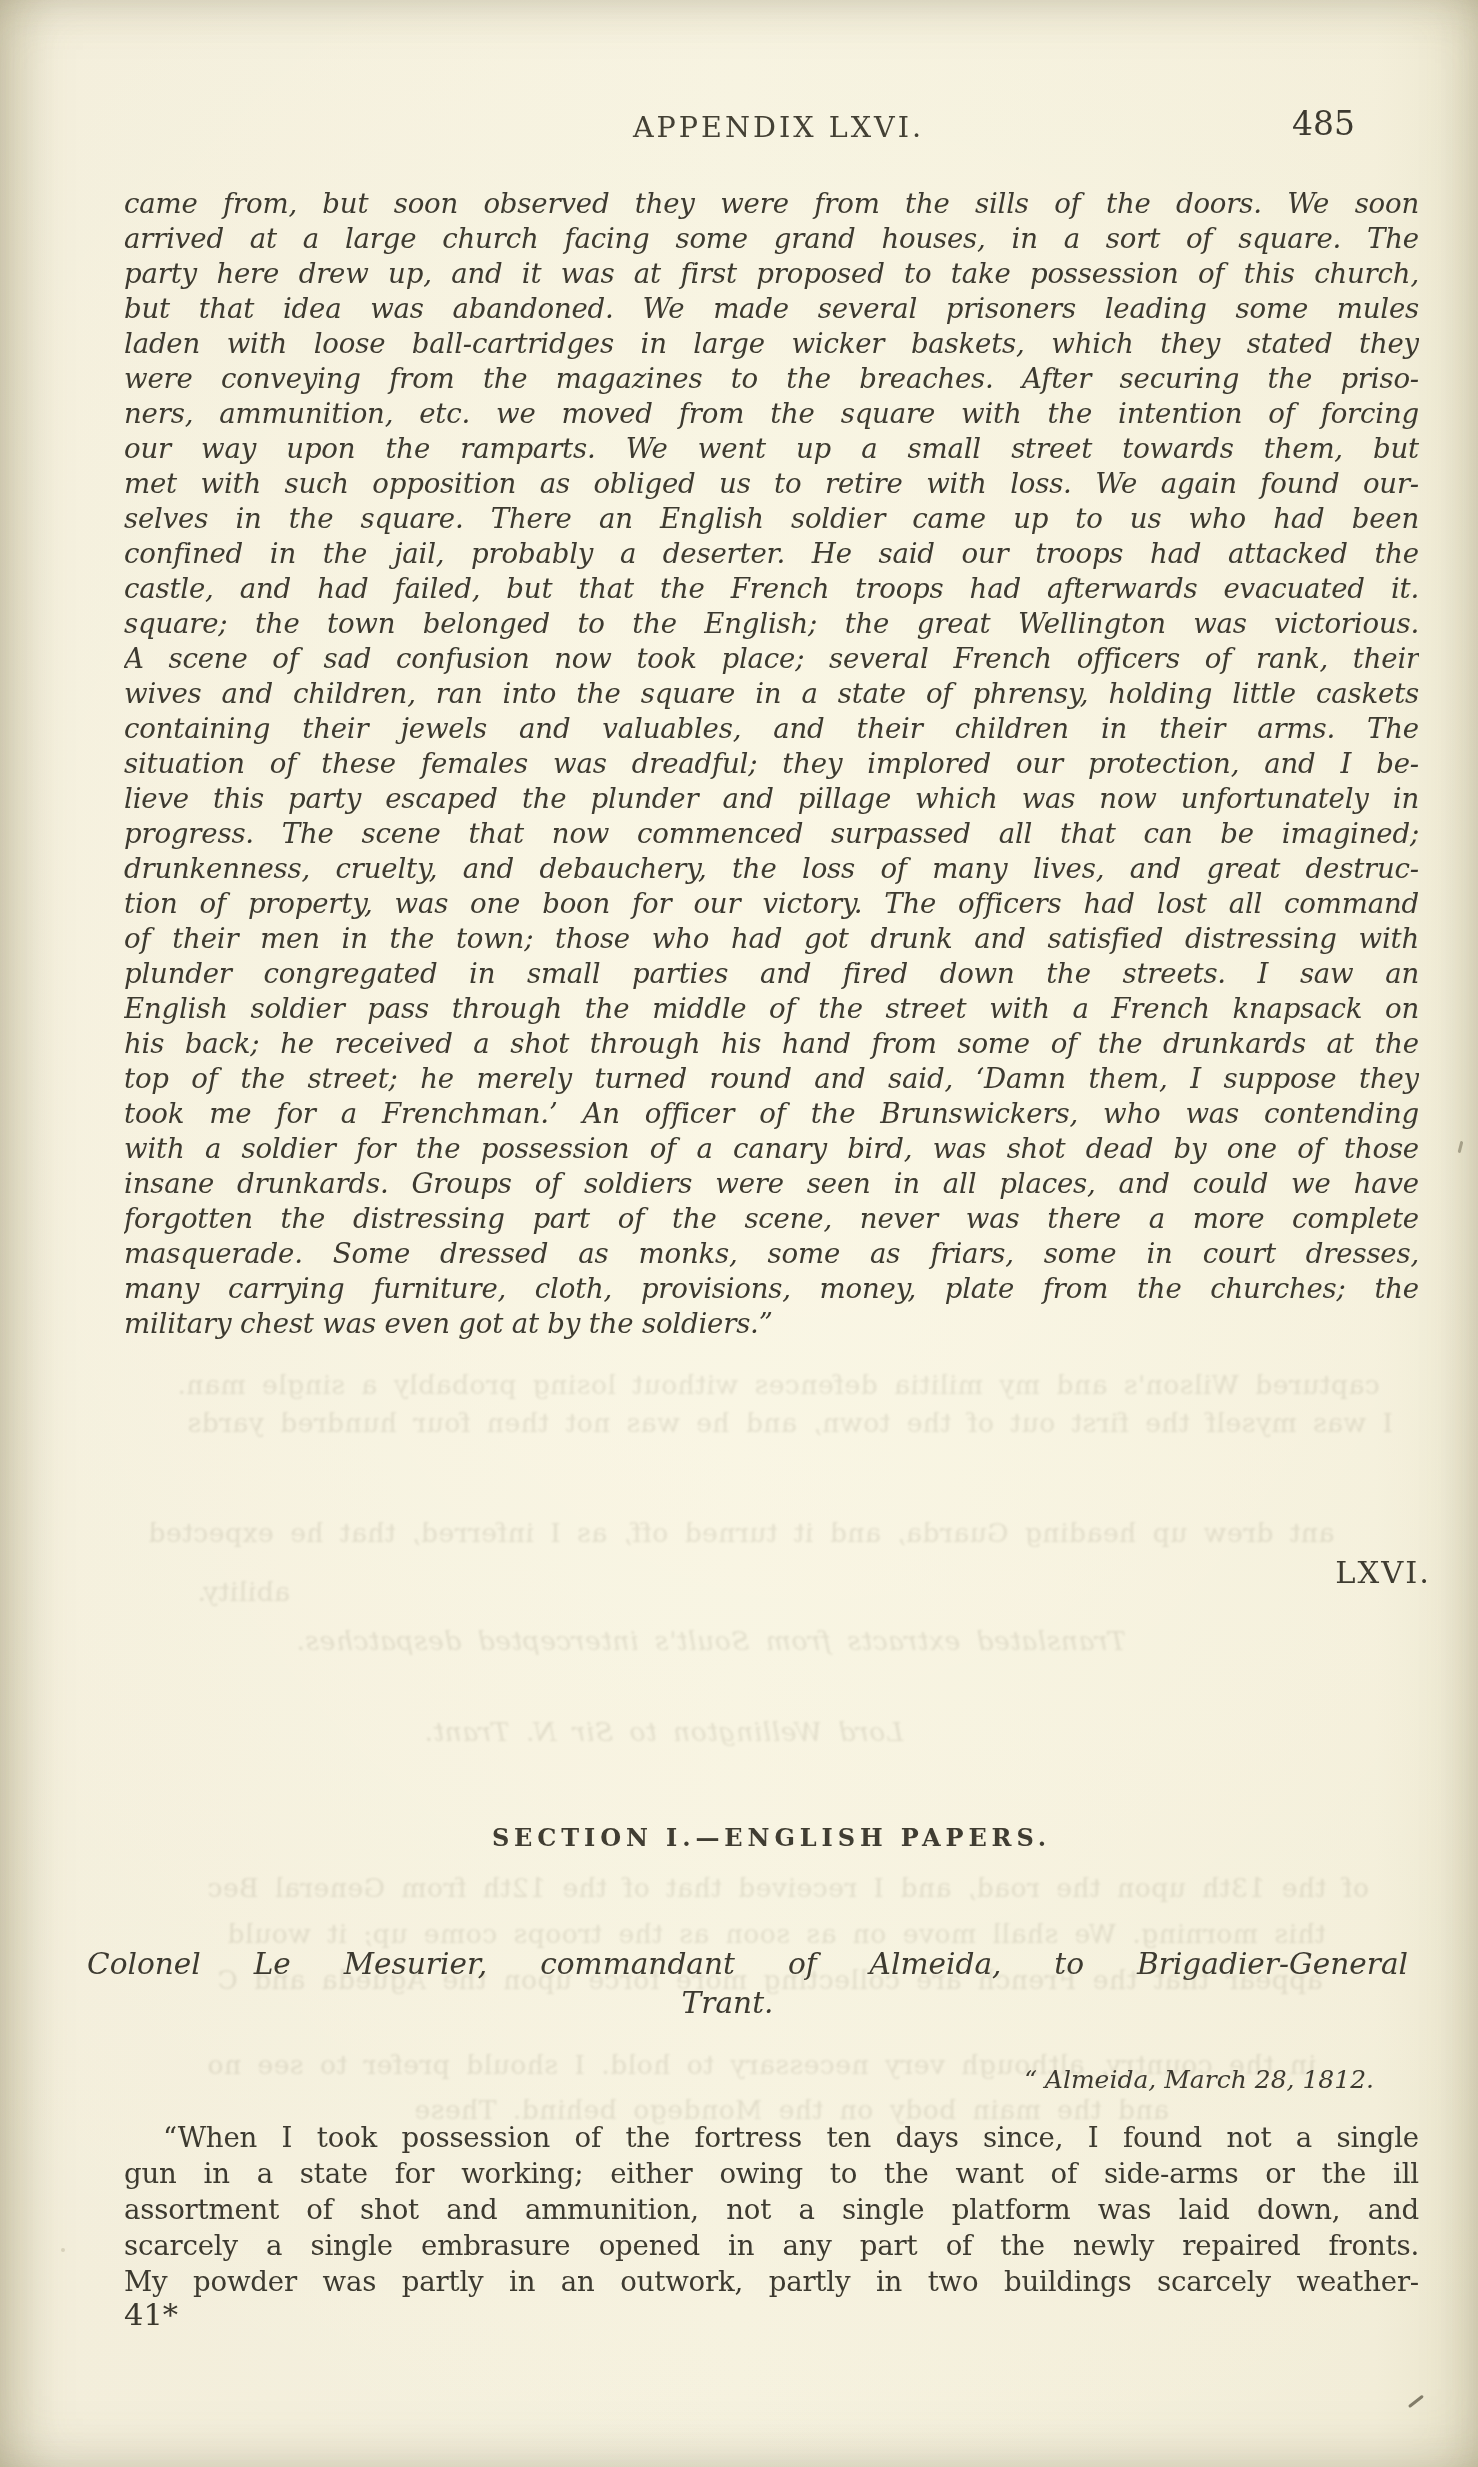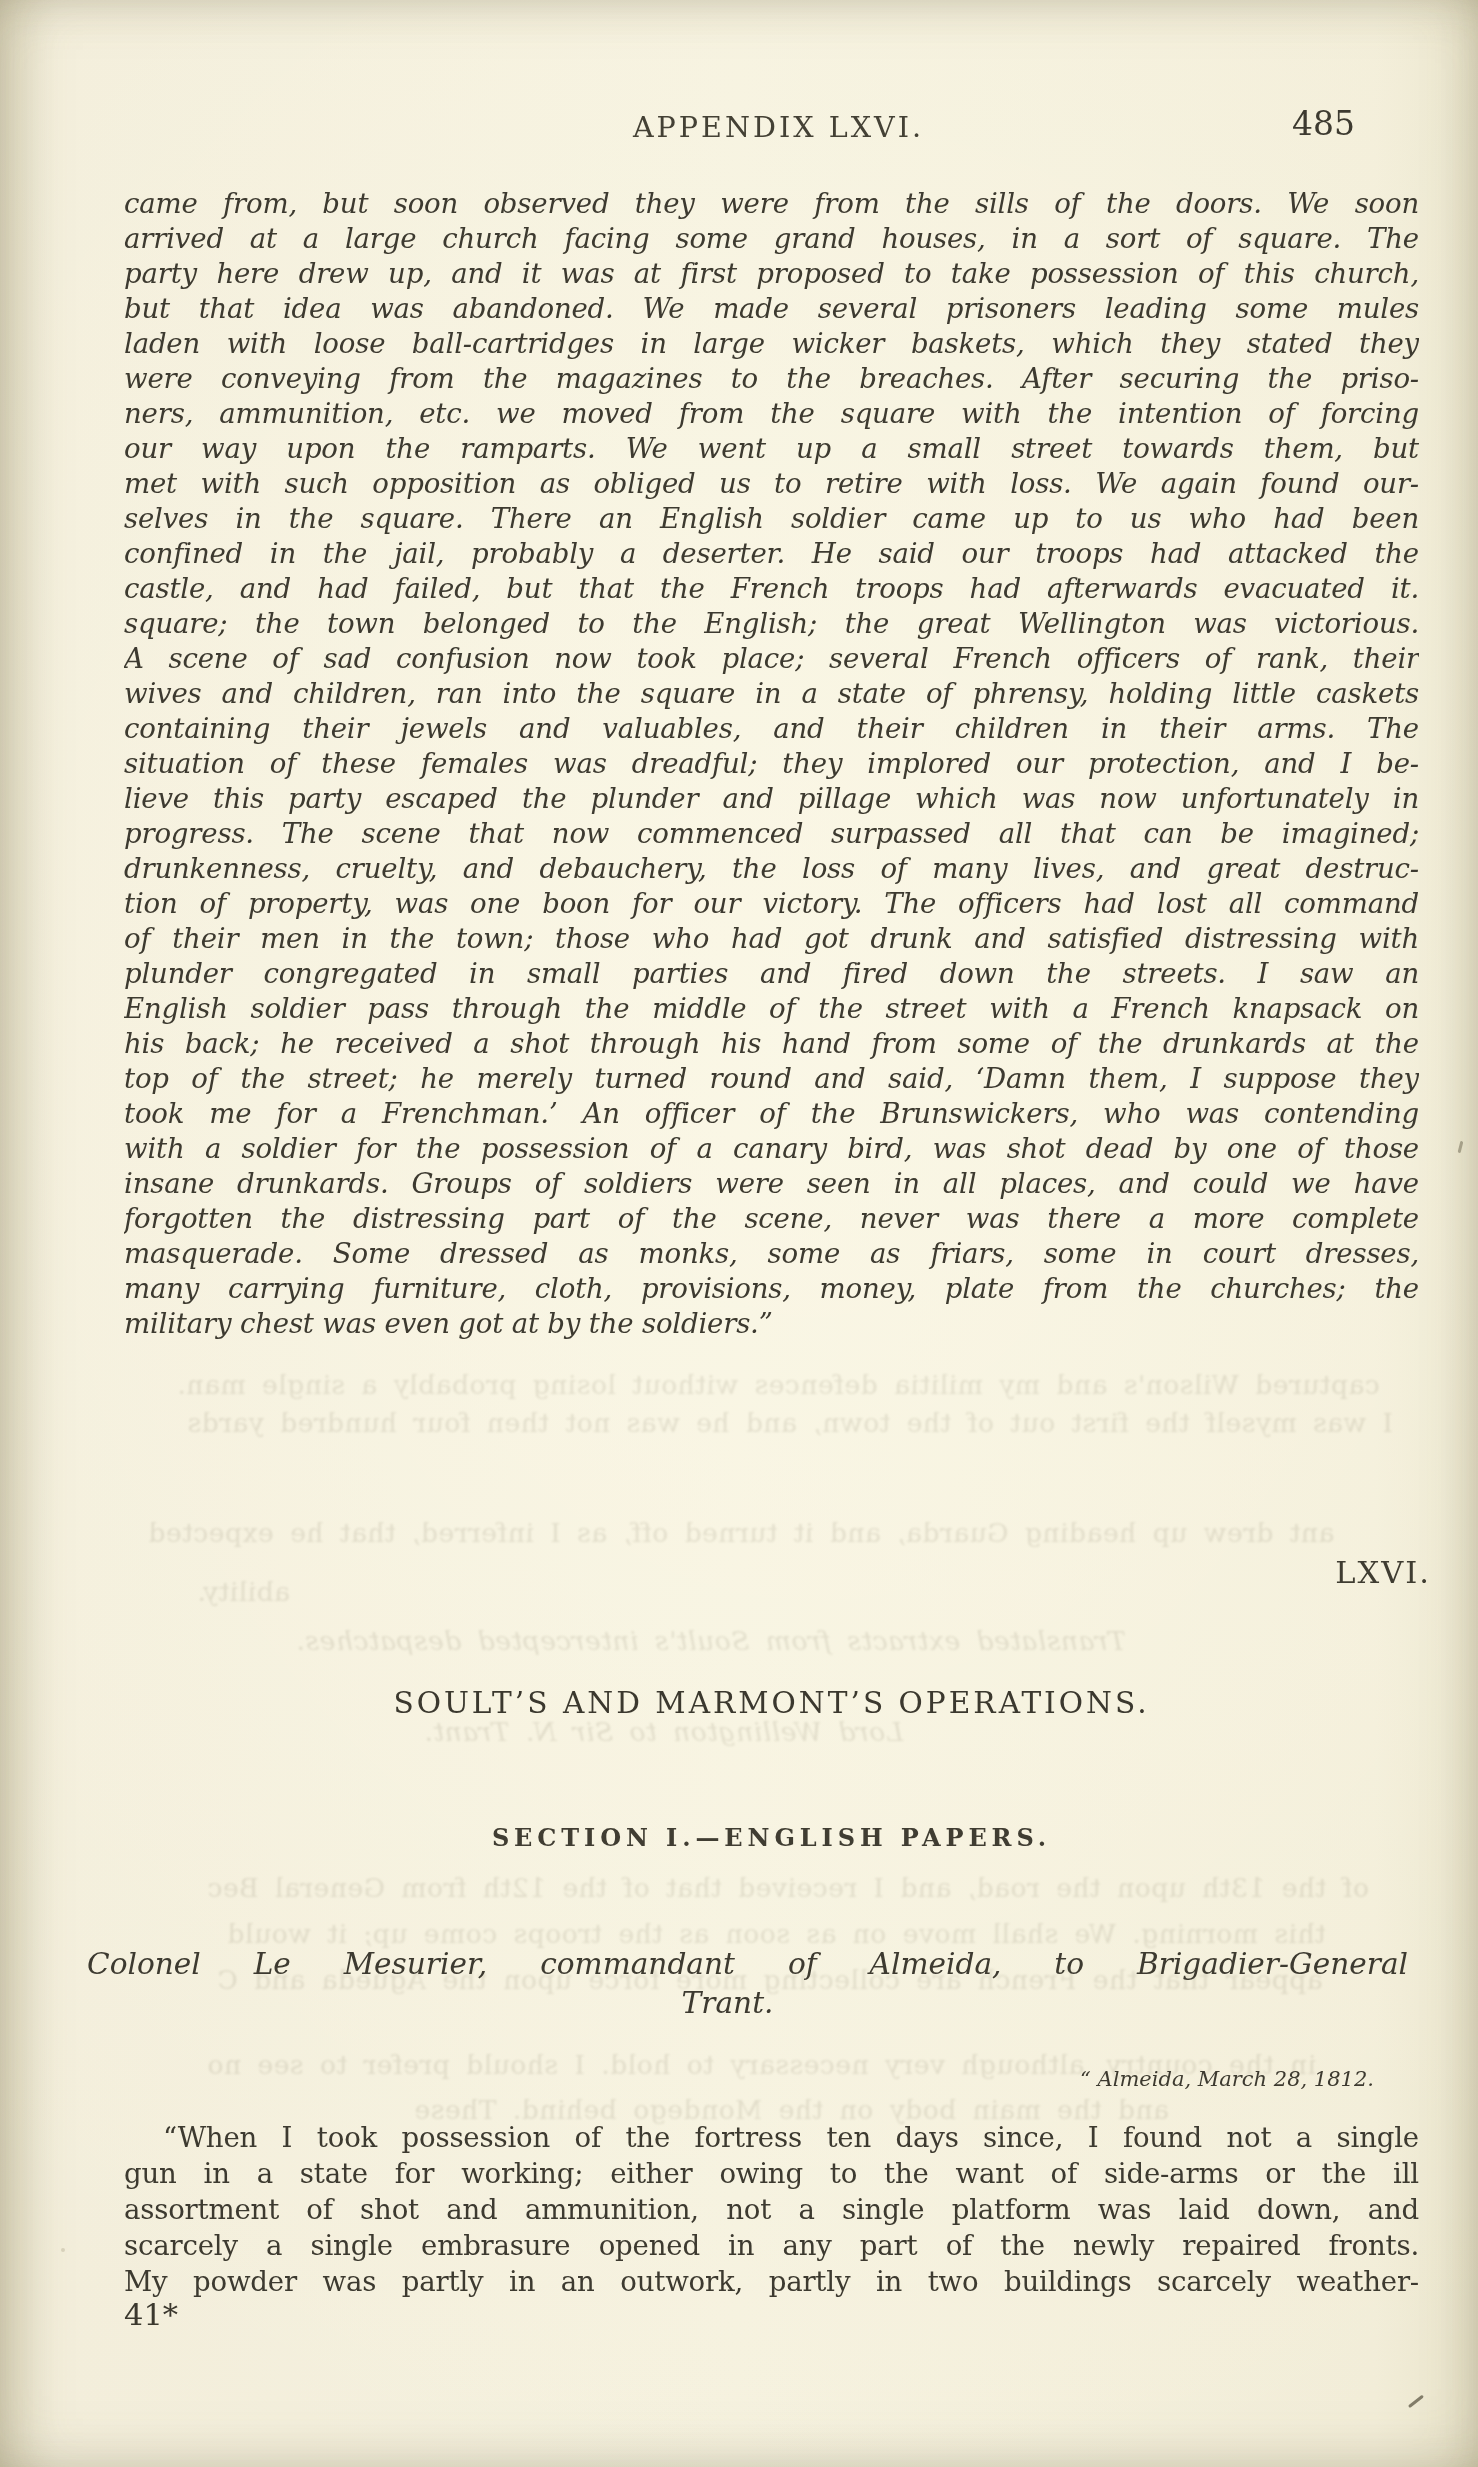--- a/index.html
+++ b/index.html
@@ -60,21 +60,21 @@
     position:absolute; top:1823px; left:124px; width:1295px; margin:0;
     text-align:center; font-size:24px; font-weight:bold; letter-spacing:4.9px; color:#403d32;
   }
 
   
   .letter-head { position:absolute; left:87px; top:1945px; width:1321px; font-style:italic; font-size:29.6px; }
   .lh1 { text-align:justify; text-align-last:justify; line-height:39px; }
   .lh2 { text-align:center; line-height:39px; width:1281px; }
   .dateline {
     position:absolute; top:2063px; left:591px; width:783px;
-    text-align:right; font-style:italic; font-size:21px; line-height:33px;
+    text-align:right; font-style:italic; font-size:25px; line-height:33px;
   }
 
   .sig-mark {
     position:absolute; top:2297px; left:124px; width:1305px;
     text-align:left; font-size:30.5px; color:#3b382e;
   }
 
   
   .ghosts { position:absolute; inset:0; pointer-events:none; }
   .ghost {
@@ -168,21 +168,20 @@
       <div class="line">with a soldier for the possession of a canary bird, was shot dead by one of those</div>
       <div class="line">insane drunkards. Groups of soldiers were seen in all places, and could we have</div>
       <div class="line">forgotten the distressing part of the scene, never was there a more complete</div>
       <div class="line">masquerade. Some dressed as monks, some as friars, some in court dresses,</div>
       <div class="line">many carrying furniture, cloth, provisions, money, plate from the churches; the</div>
       <div class="line para-last">military chest was even got at by the soldiers.”</div>
     </section>
 
   <h2 class="chapter-num">LXVI.</h2>
 
-  <h1 class="main-title">SOULT’S AND MARMONT’S OPERATIONS.</h1>
 
   <h3 class="section-head">SECTION I.—ENGLISH PAPERS.</h3>
 
   <div class="letter-head">
     <div class="lh1">Colonel Le Mesurier, commandant of Almeida, to Brigadier-General</div>
     <div class="lh2">Trant.</div>
   </div>
 
   <div class="dateline">“ Almeida, March 28, 1812.</div>
 

